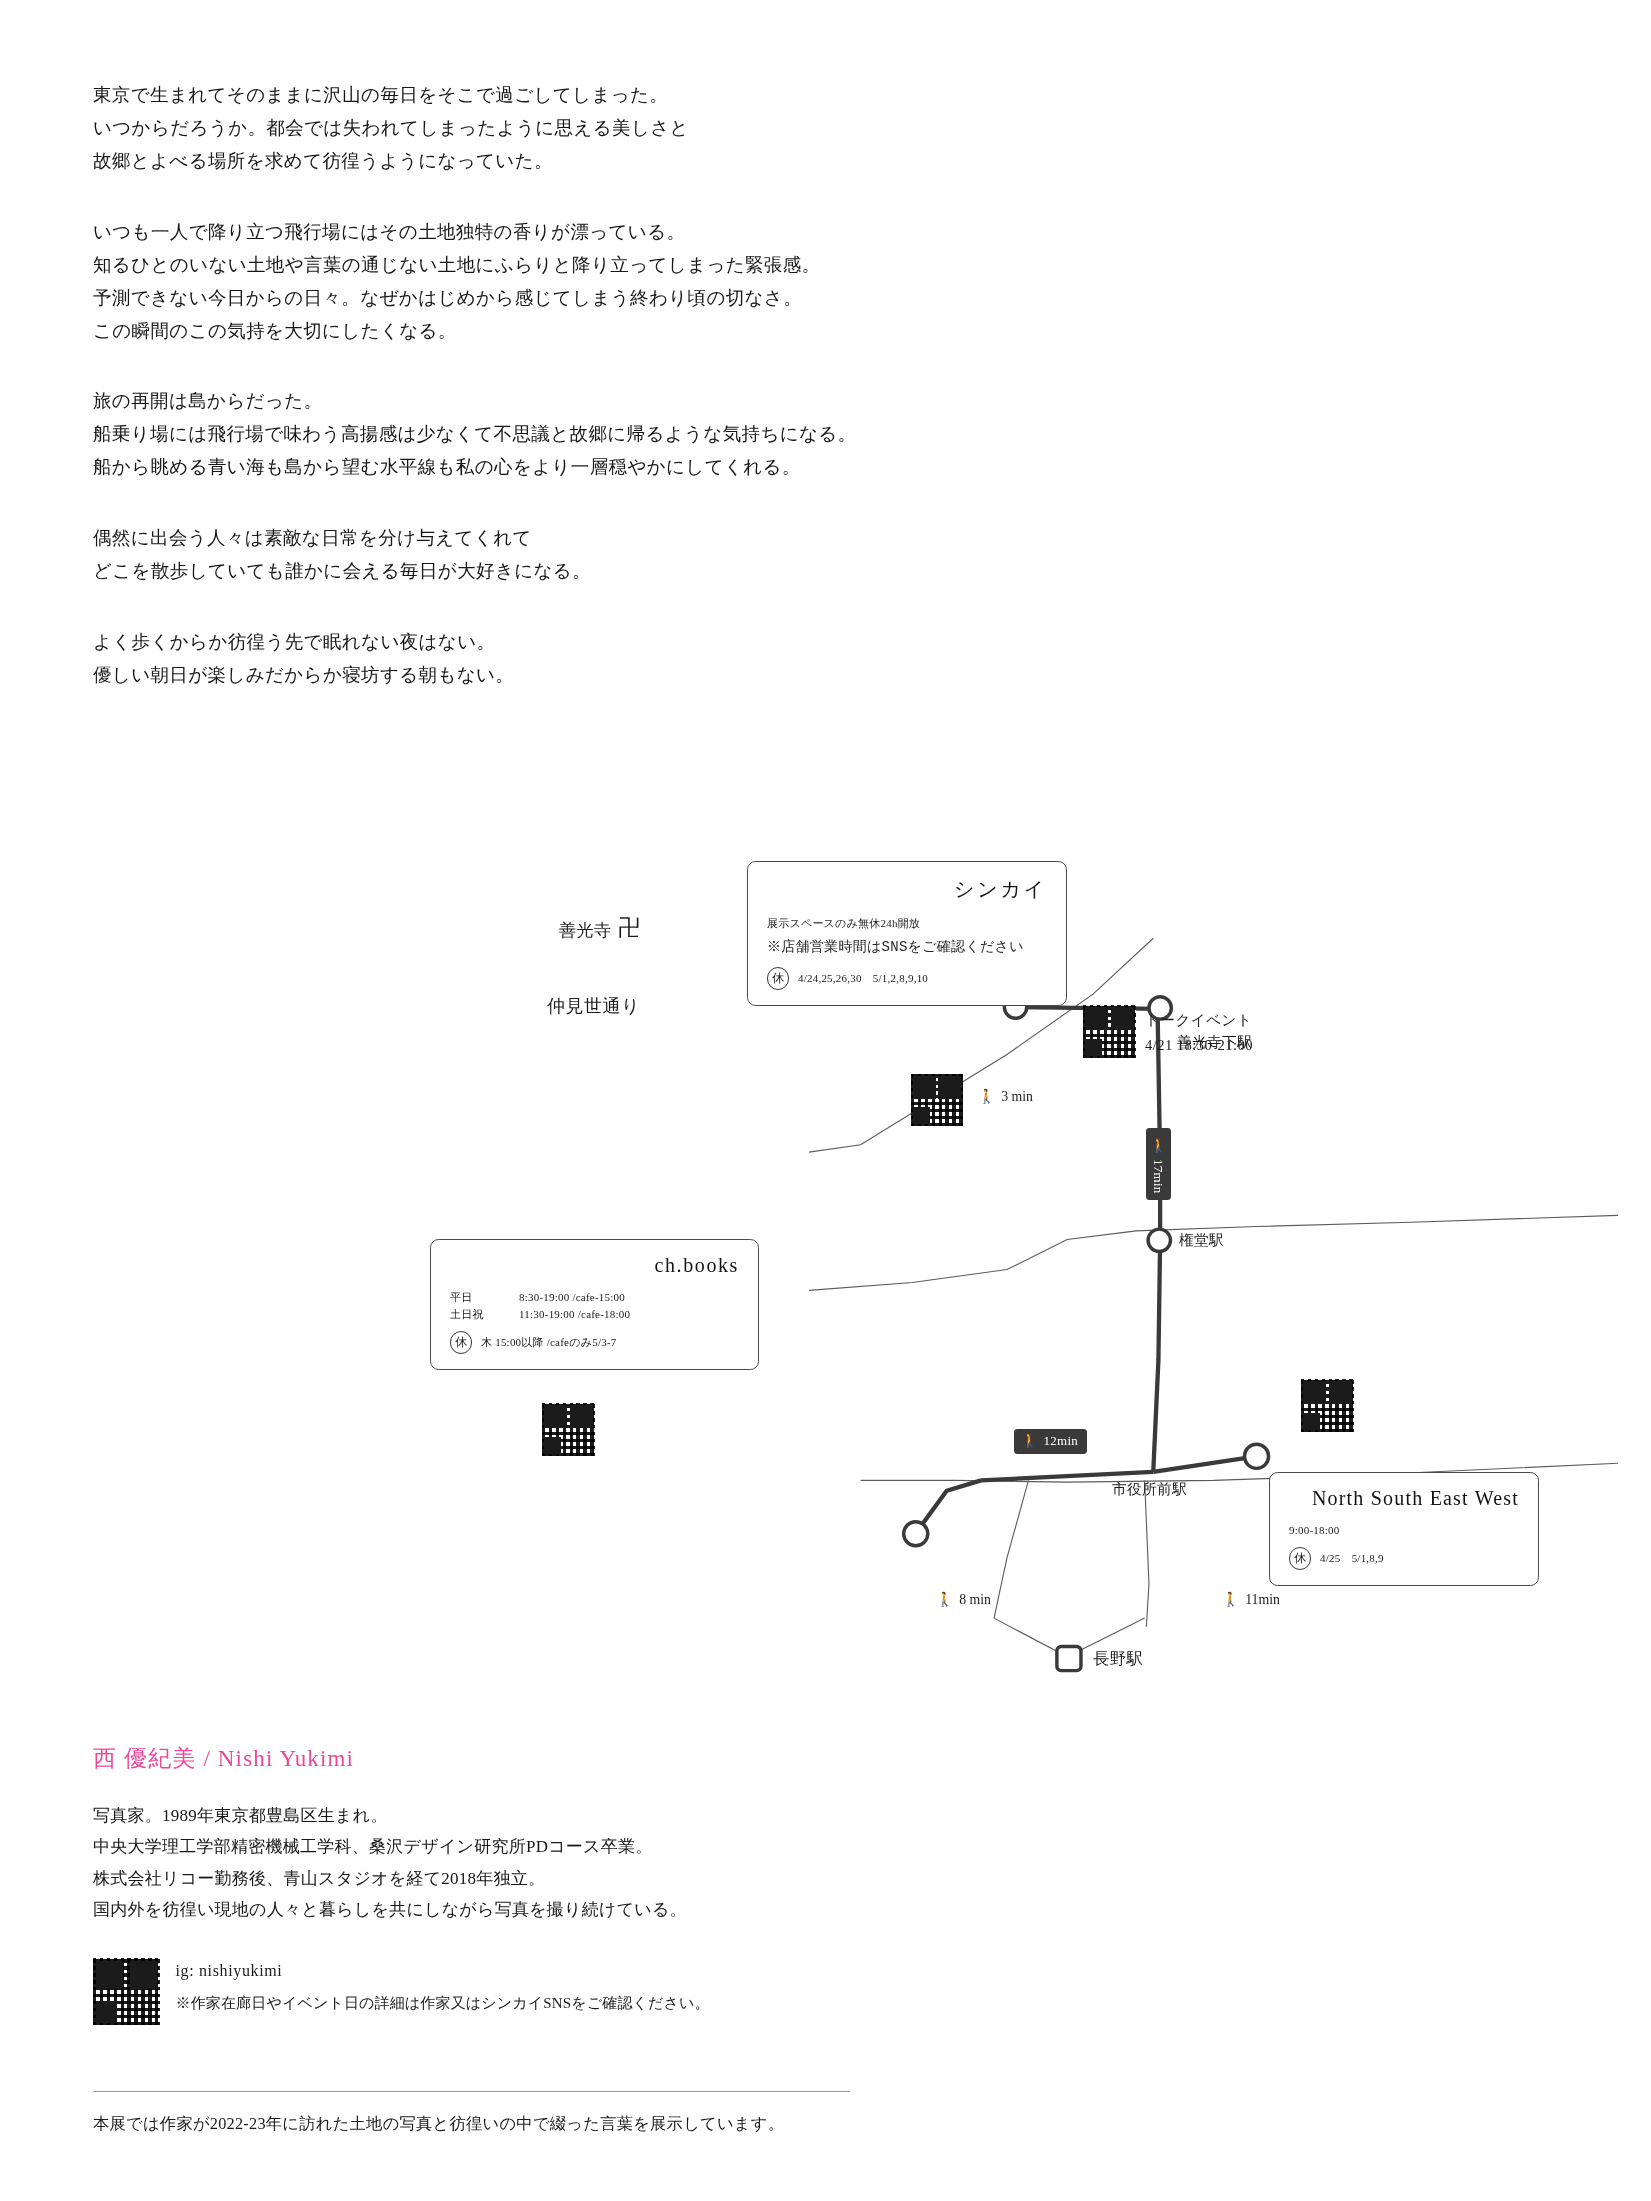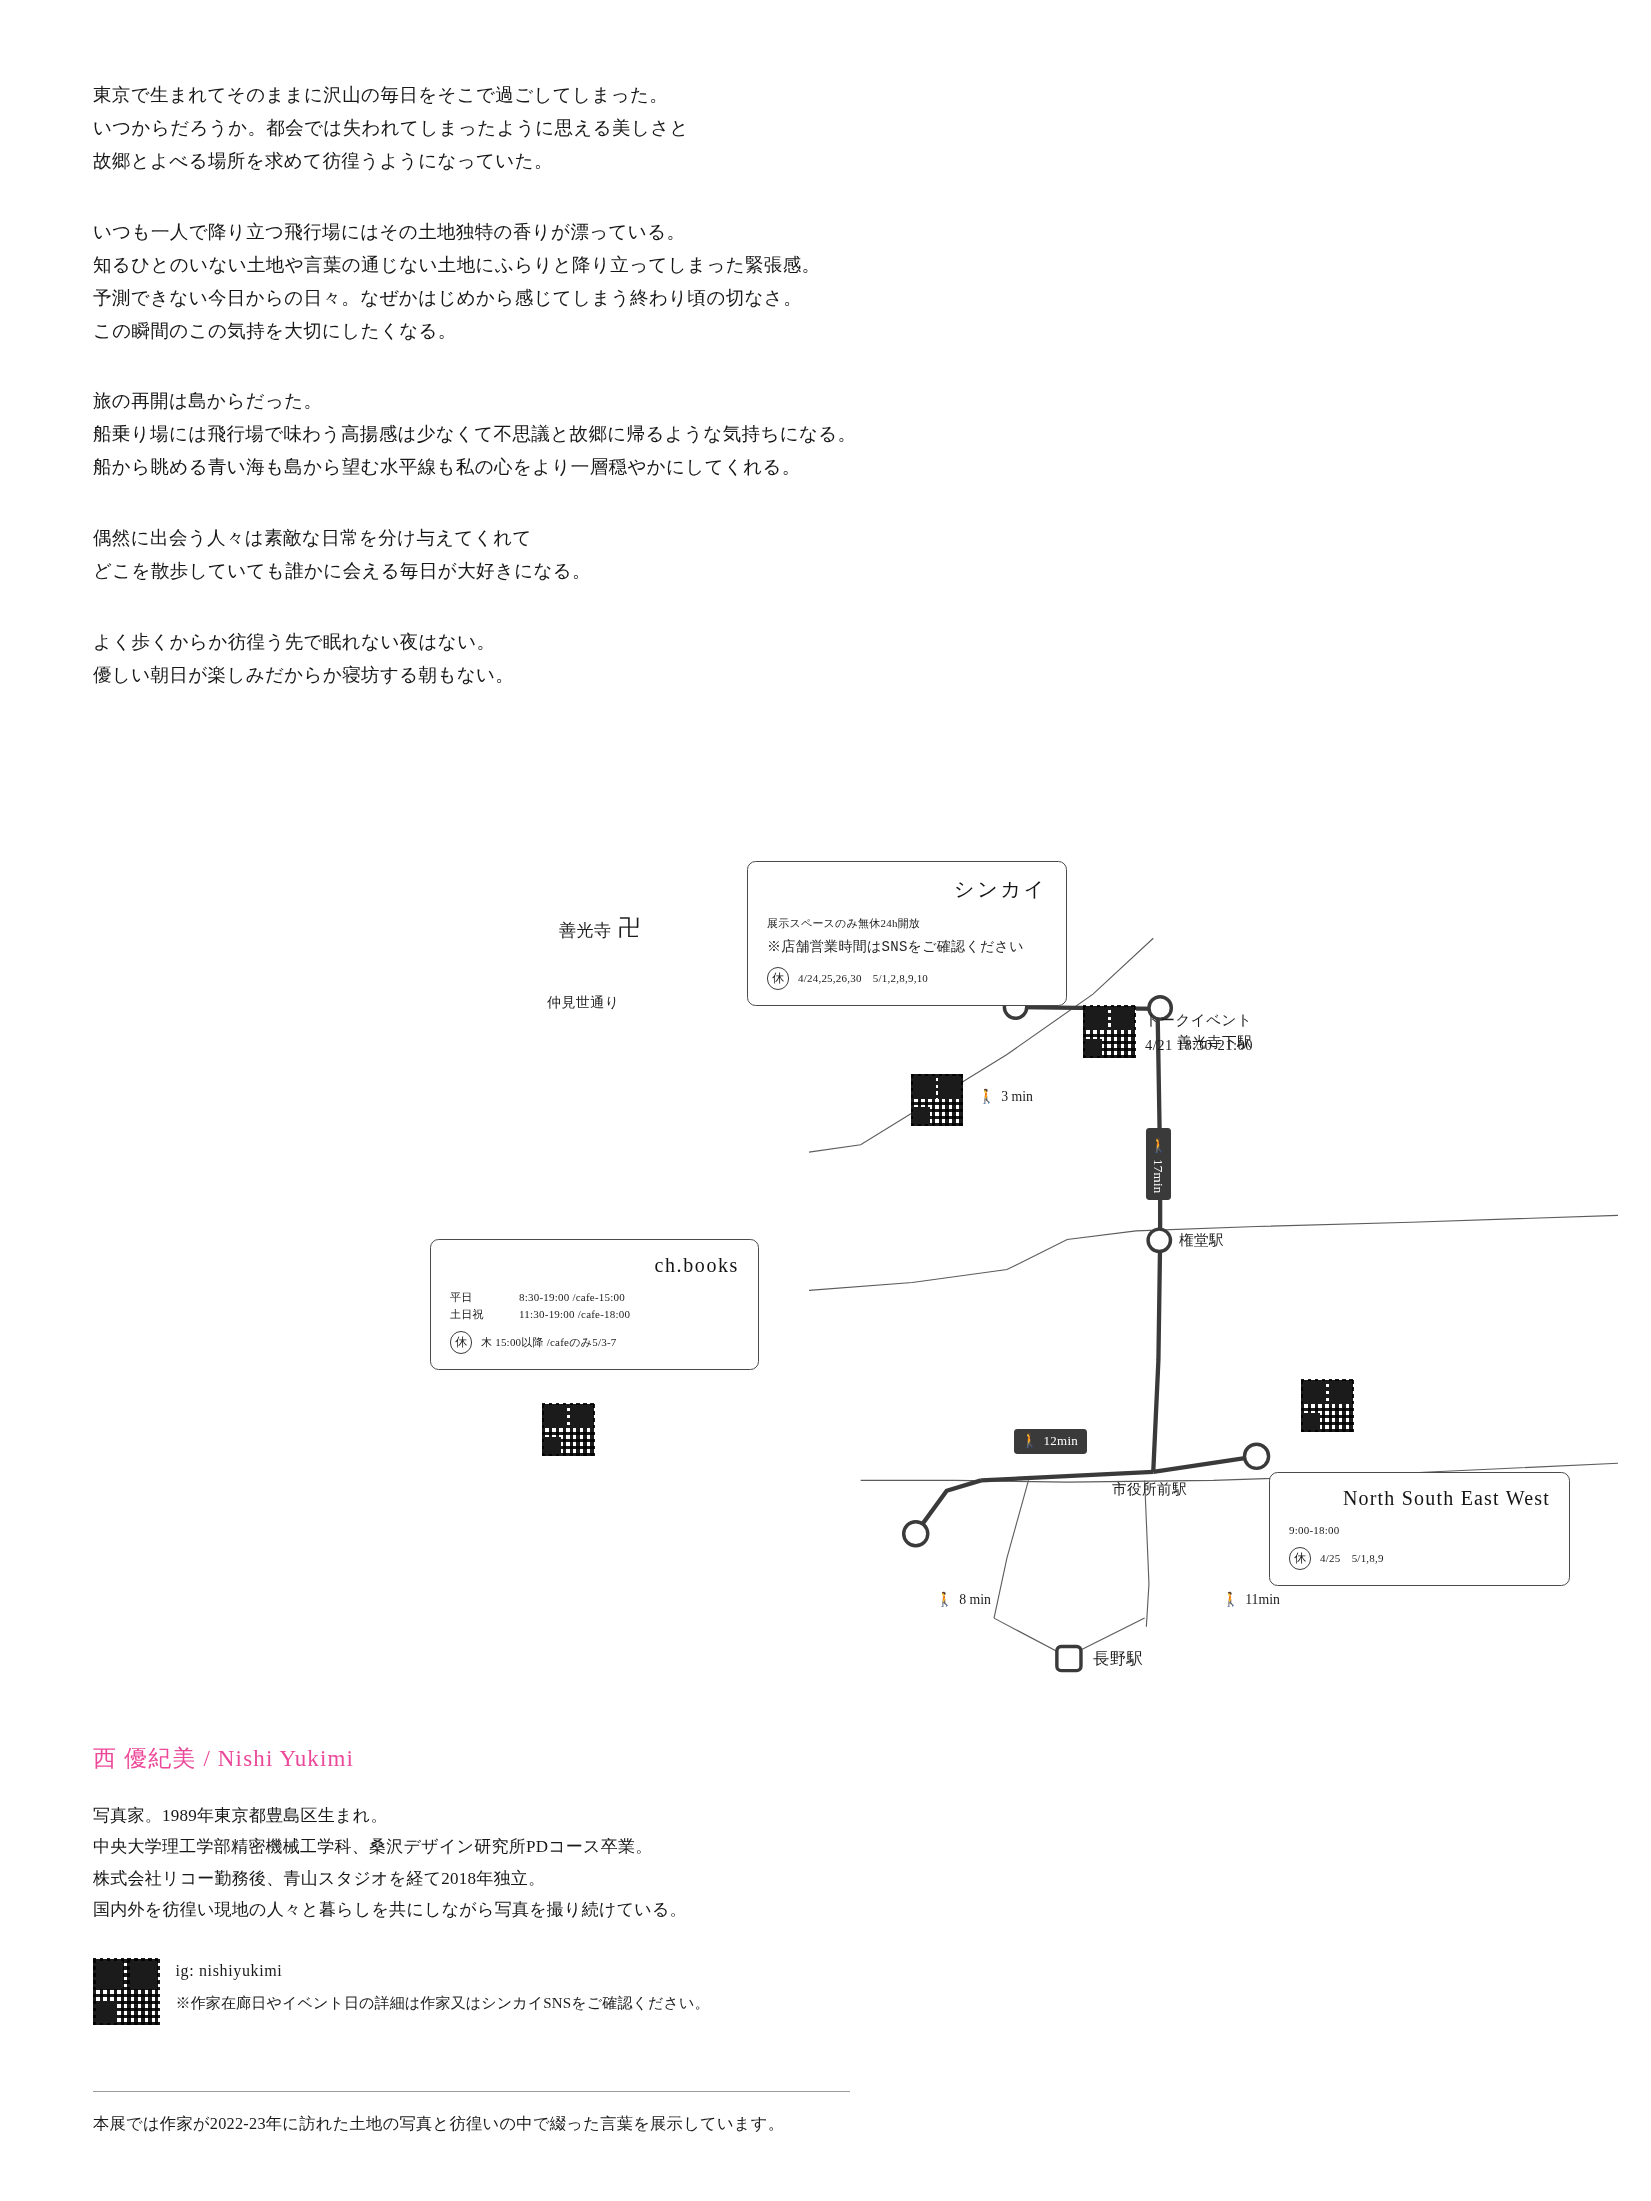--- a/index.html
+++ b/index.html
@@ -308,21 +308,21 @@
     <circle cx="240" cy="150" r="13" fill="#fff" stroke="#3a3a3a" stroke-width="4"></circle>
     <circle cx="408" cy="151" r="13" fill="#fff" stroke="#3a3a3a" stroke-width="4"></circle>
     <circle cx="407" cy="421" r="13" fill="#fff" stroke="#3a3a3a" stroke-width="4"></circle>
     <circle cx="520" cy="672" r="14" fill="#fff" stroke="#3a3a3a" stroke-width="4"></circle>
     <circle cx="124" cy="762" r="14" fill="#fff" stroke="#3a3a3a" stroke-width="4"></circle>
     <rect x="288" y="893" width="28" height="28" rx="5" fill="#fff" stroke="#3a3a3a" stroke-width="4"></rect>
   </svg>
 
   <div class="maplabel" style="left:-250px; top:41px; font-size:17px;">善光寺</div>
   <div class="manji" style="left:-191px; top:34px;">卍</div>
-  <div class="maplabel" style="left:-262px; top:116px; font-size:14px;">仲見世通り</div>
+  <div class="maplabel" style="left:-262px; top:116px; font-size:18px;">仲見世通り</div>
 
   <div class="mapcard" style="left:-62px; top:-17px; width:320px;">
     <div class="title">シンカイ</div>
     <div class="row">展示スペースのみ無休24h開放</div>
     <div class="row small" style="margin-top:5.2px;">※店舗営業時間はSNSをご確認ください</div>
     <div class="closed-row">
       <span class="kyu">休</span>
       <span class="row">4/24,25,26,30　5/1,2,8,9,10</span>
     </div>
   </div>
@@ -374,21 +374,21 @@
     <span class="walkglyph">🚶</span>
     <span>12min</span>
   </div>
 
   <div class="maplabel" style="left:303px; top:602px;">市役所前駅</div>
 
   <div class="qrmap qr" style="left:492px; top:501px; width:53px; height:53px;">
       <span class="q3"></span>
     </div>
 
-  <div class="mapcard" style="left:460px; top:594px; width:301px;">
+  <div class="mapcard" style="left:460px; top:594px; width:270px;">
     <div class="title" style="letter-spacing:0.06em;">North South East West</div>
     <div class="row">9:00-18:00</div>
     <div class="closed-row">
       <span class="kyu">休</span>
       <span class="row">4/25　5/1,8,9</span>
     </div>
   </div>
 
   <div class="walkplain" style="left:127px; top:714px;">
     <span class="walkglyph">🚶</span>

